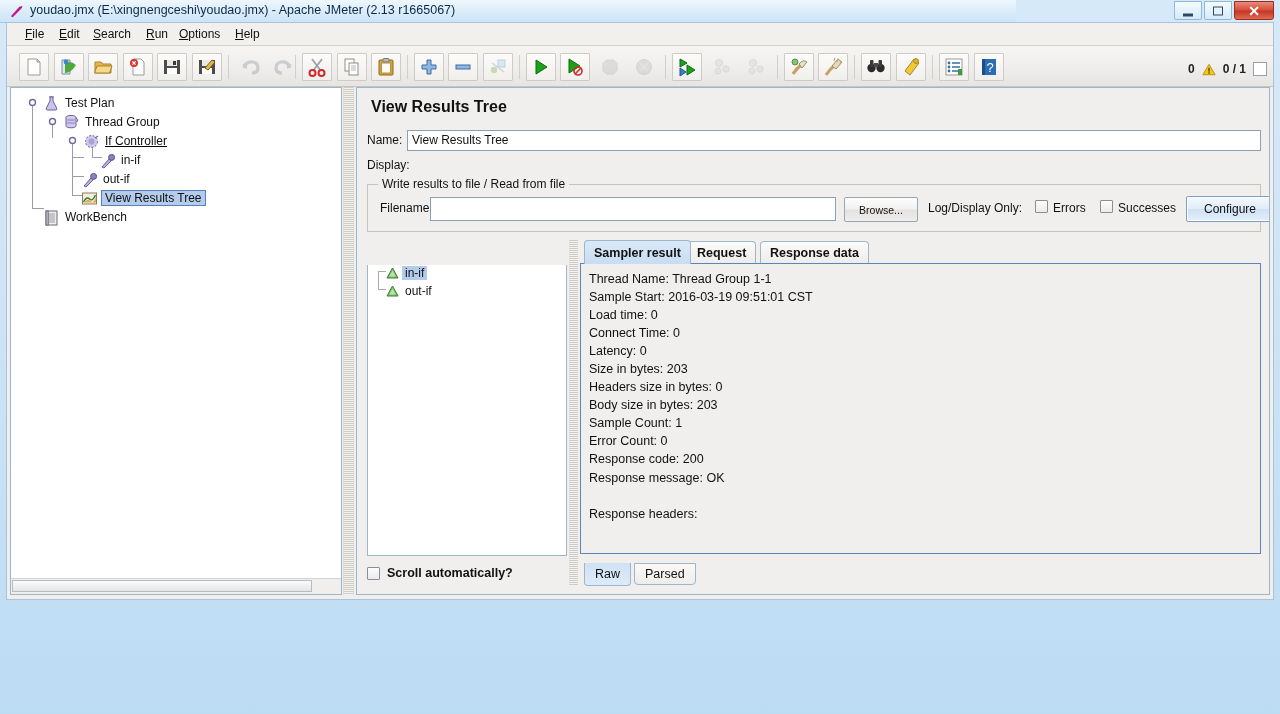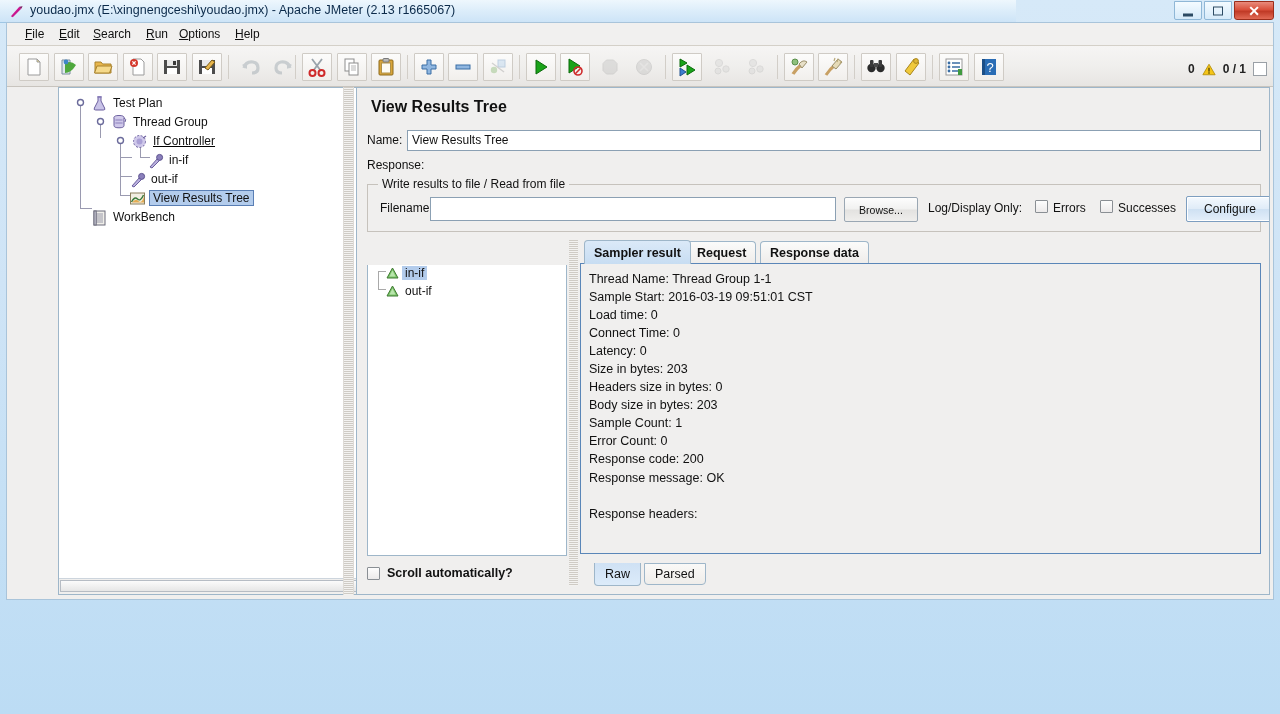--- a/index.html
+++ b/index.html
@@ -94,21 +94,20 @@
   
   #splitarea {
     position:absolute; left:0; top:64px; right:0; bottom:0;
   }
   #left-pane {
     position:absolute; left:3px; top:0px; width:332px; bottom:4px;
     background:#fff;
     border:1px solid #9eb6c9;
     box-sizing:border-box;
     overflow:hidden;
-    margin-left:48px;
   }
   #splitter {
     position:absolute; left:336px; top:0; width:11px; bottom:4px;
     background:
       repeating-linear-gradient(to bottom,#cfcbc5 0 1px, #f3f2f0 1px 2px),
       #eceae7;
     border-left:1px solid #dedbd6; border-right:1px solid #dedbd6;
     box-sizing:border-box;
   }
   #right-pane {
@@ -240,21 +239,21 @@
     border:1px solid #5a86b8;
     background:#f0efee;
     box-sizing:border-box;
     overflow:hidden;
   }
   #resp-text {
     position:absolute; left:8px; top:6px; right:4px;
     font-size:12.5px; color:#111; line-height:18.05px;
     white-space:pre;
   }
-  #bottom-tabs { position:absolute; left:10px; bottom:0; height:24px; width:100%; }
+  #bottom-tabs { position:absolute; left:0; bottom:0; height:24px; width:100%; }
   .btab {
     position:absolute; bottom:1px; height:22px;
     border:1px solid #9eb6c9;
     box-sizing:border-box;
     background:linear-gradient(to bottom,#faf9f7,#efedea);
     display:flex; align-items:center; justify-content:center;
     font-size:12.5px; color:#111; padding:0 10px;
     border-radius:0 0 4px 4px;
   }
   .btab.active {
@@ -615,21 +614,21 @@
       <div id="right-pane">
 
         <div id="rp-title">View Results Tree</div>
 
         <div class="fld-row" style="top:42px;">
           <span class="fld-label">Name:</span>
           <div class="fld-input" style="left:40px; right:0;">View Results Tree</div>
         </div>
 
         <div class="fld-row" style="top:67px;">
-          <span class="fld-label">Response:</span>
+          <span class="fld-label">Display:</span>
           <div class="fld-flat" style="left:70px; right:0;"></div>
         </div>
 
         <div id="grp-write">
           <span id="grp-write-legend">Write results to file / Read from file</span>
 
           <span class="fld-label" style="left:12px; top:16px;">Filename</span>
           <div class="fld-input" style="left:62px; top:12px; width:406px; height:24px;" title=""></div>
 
           <div class="btn" style="left:476px; top:12px; width:74px; height:25px; font-size:10.5px;">Browse...</div>

